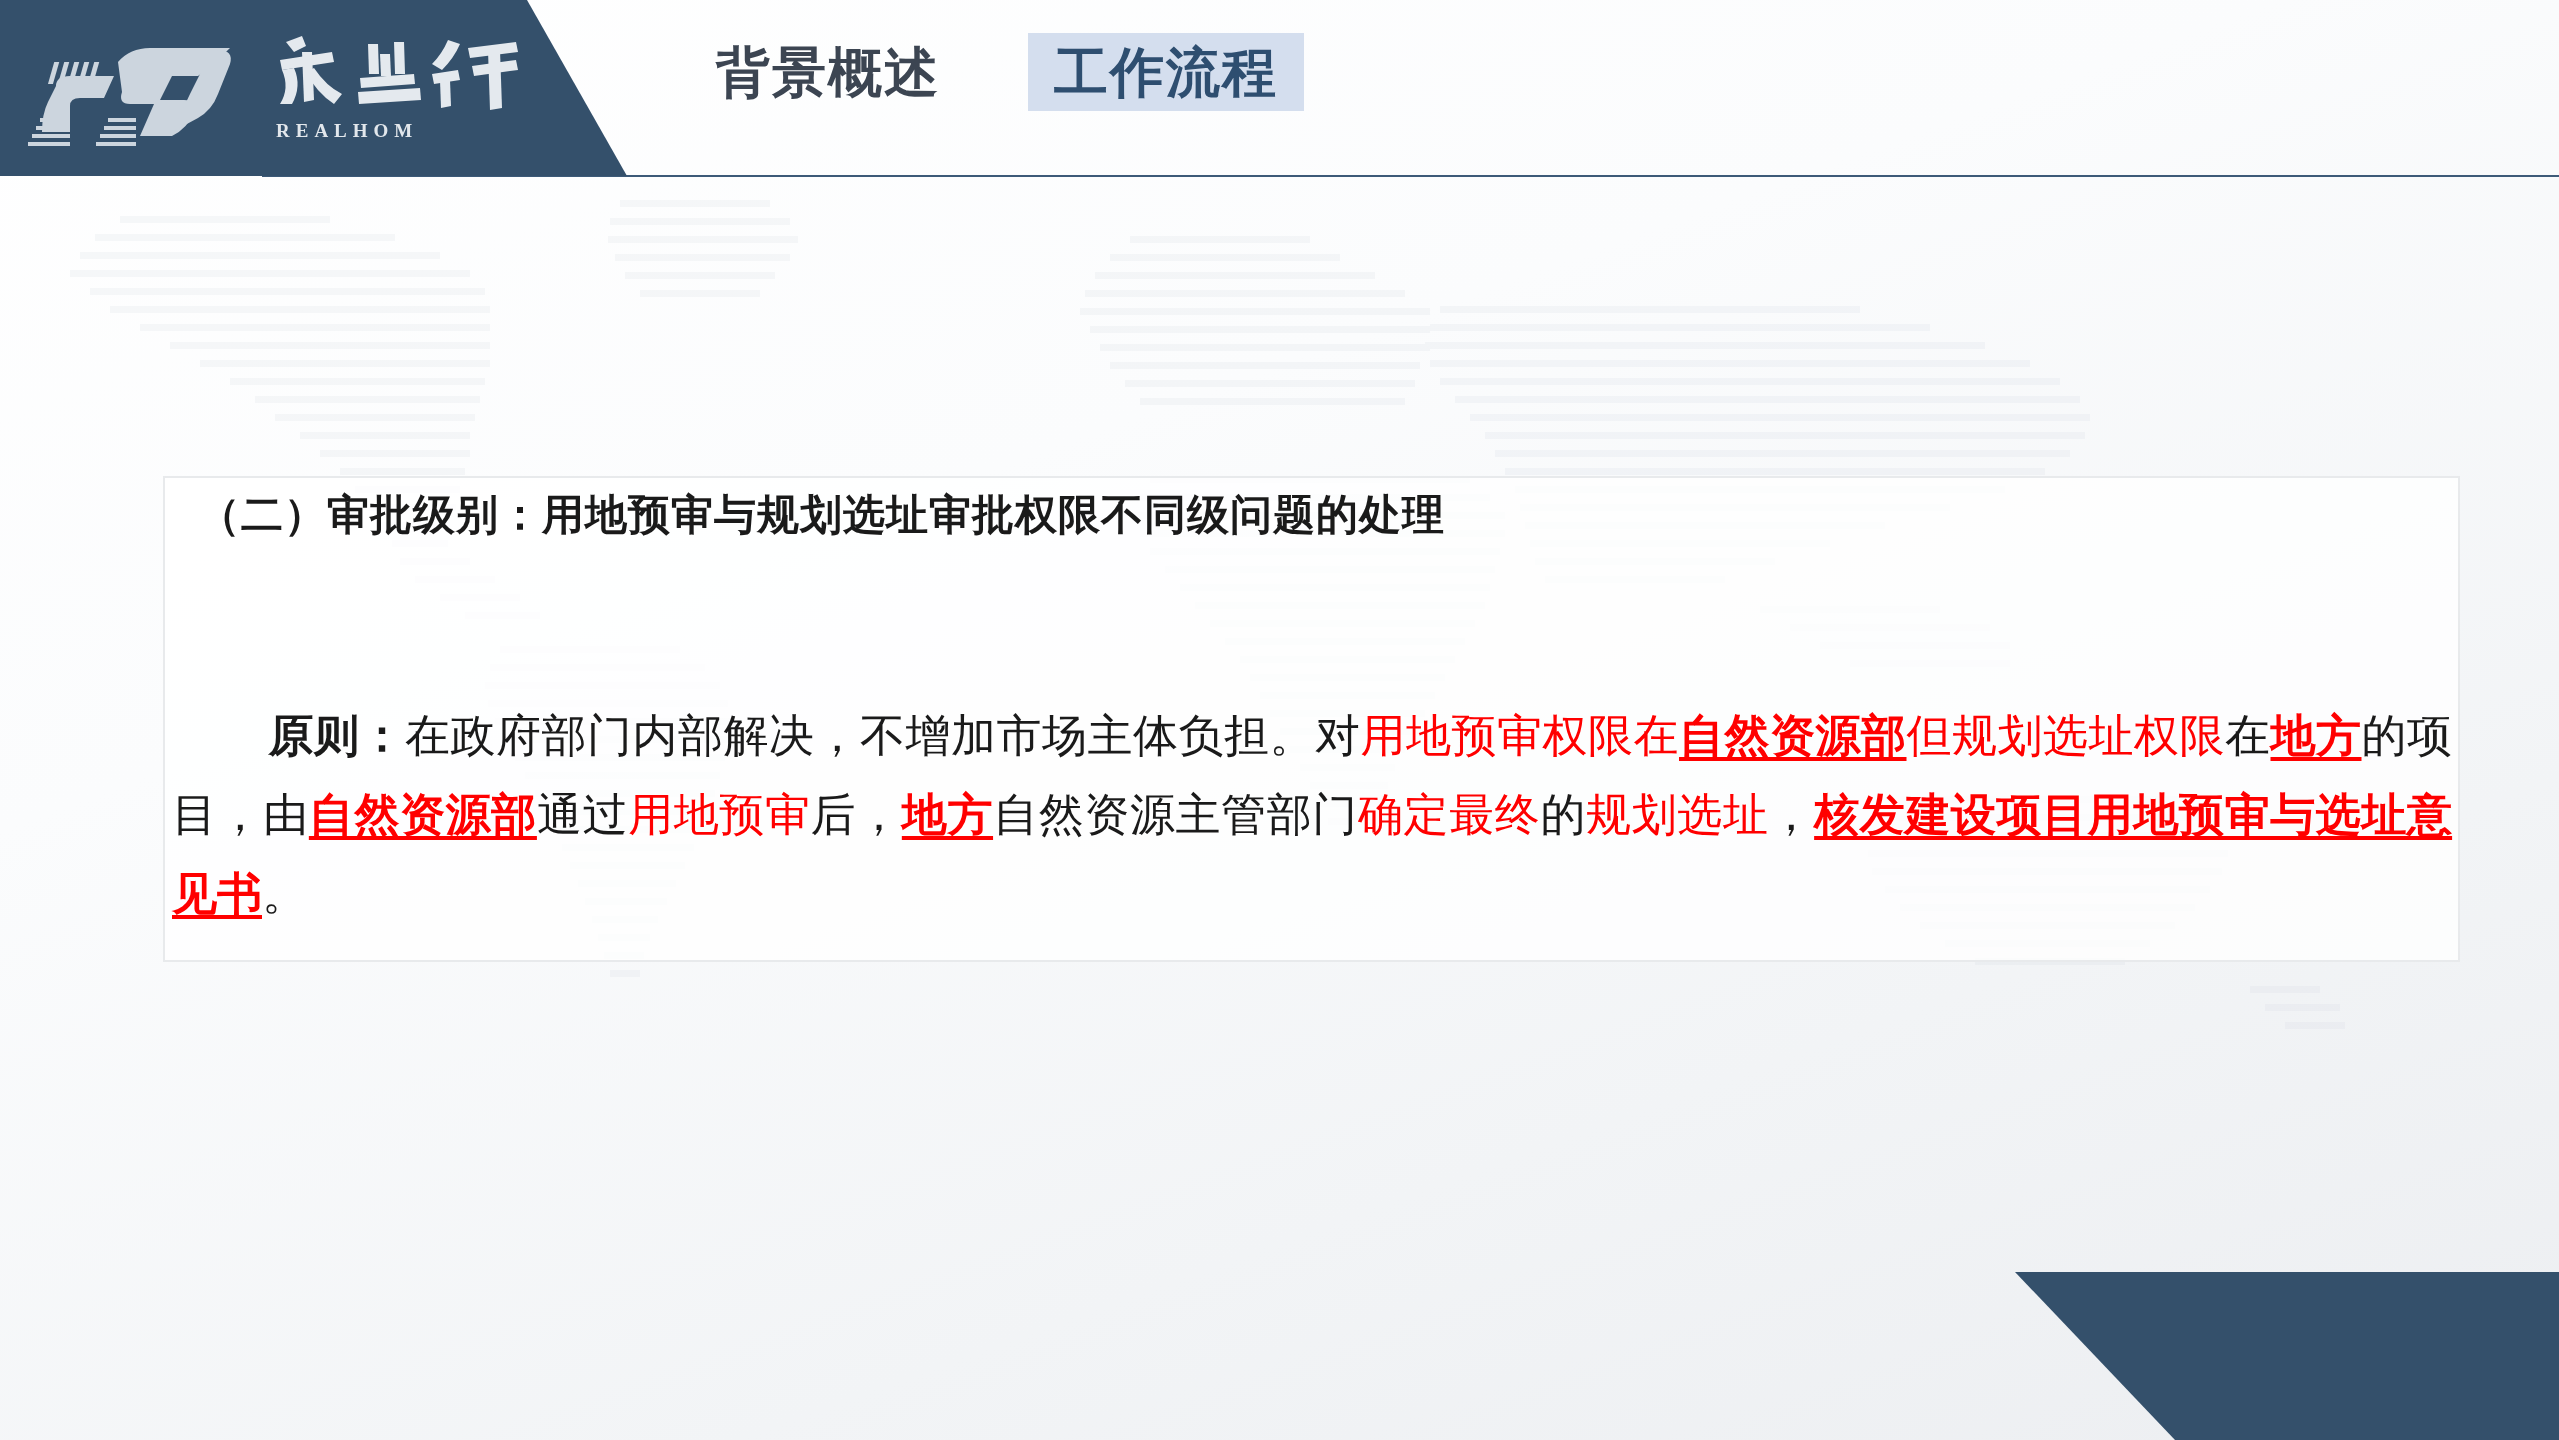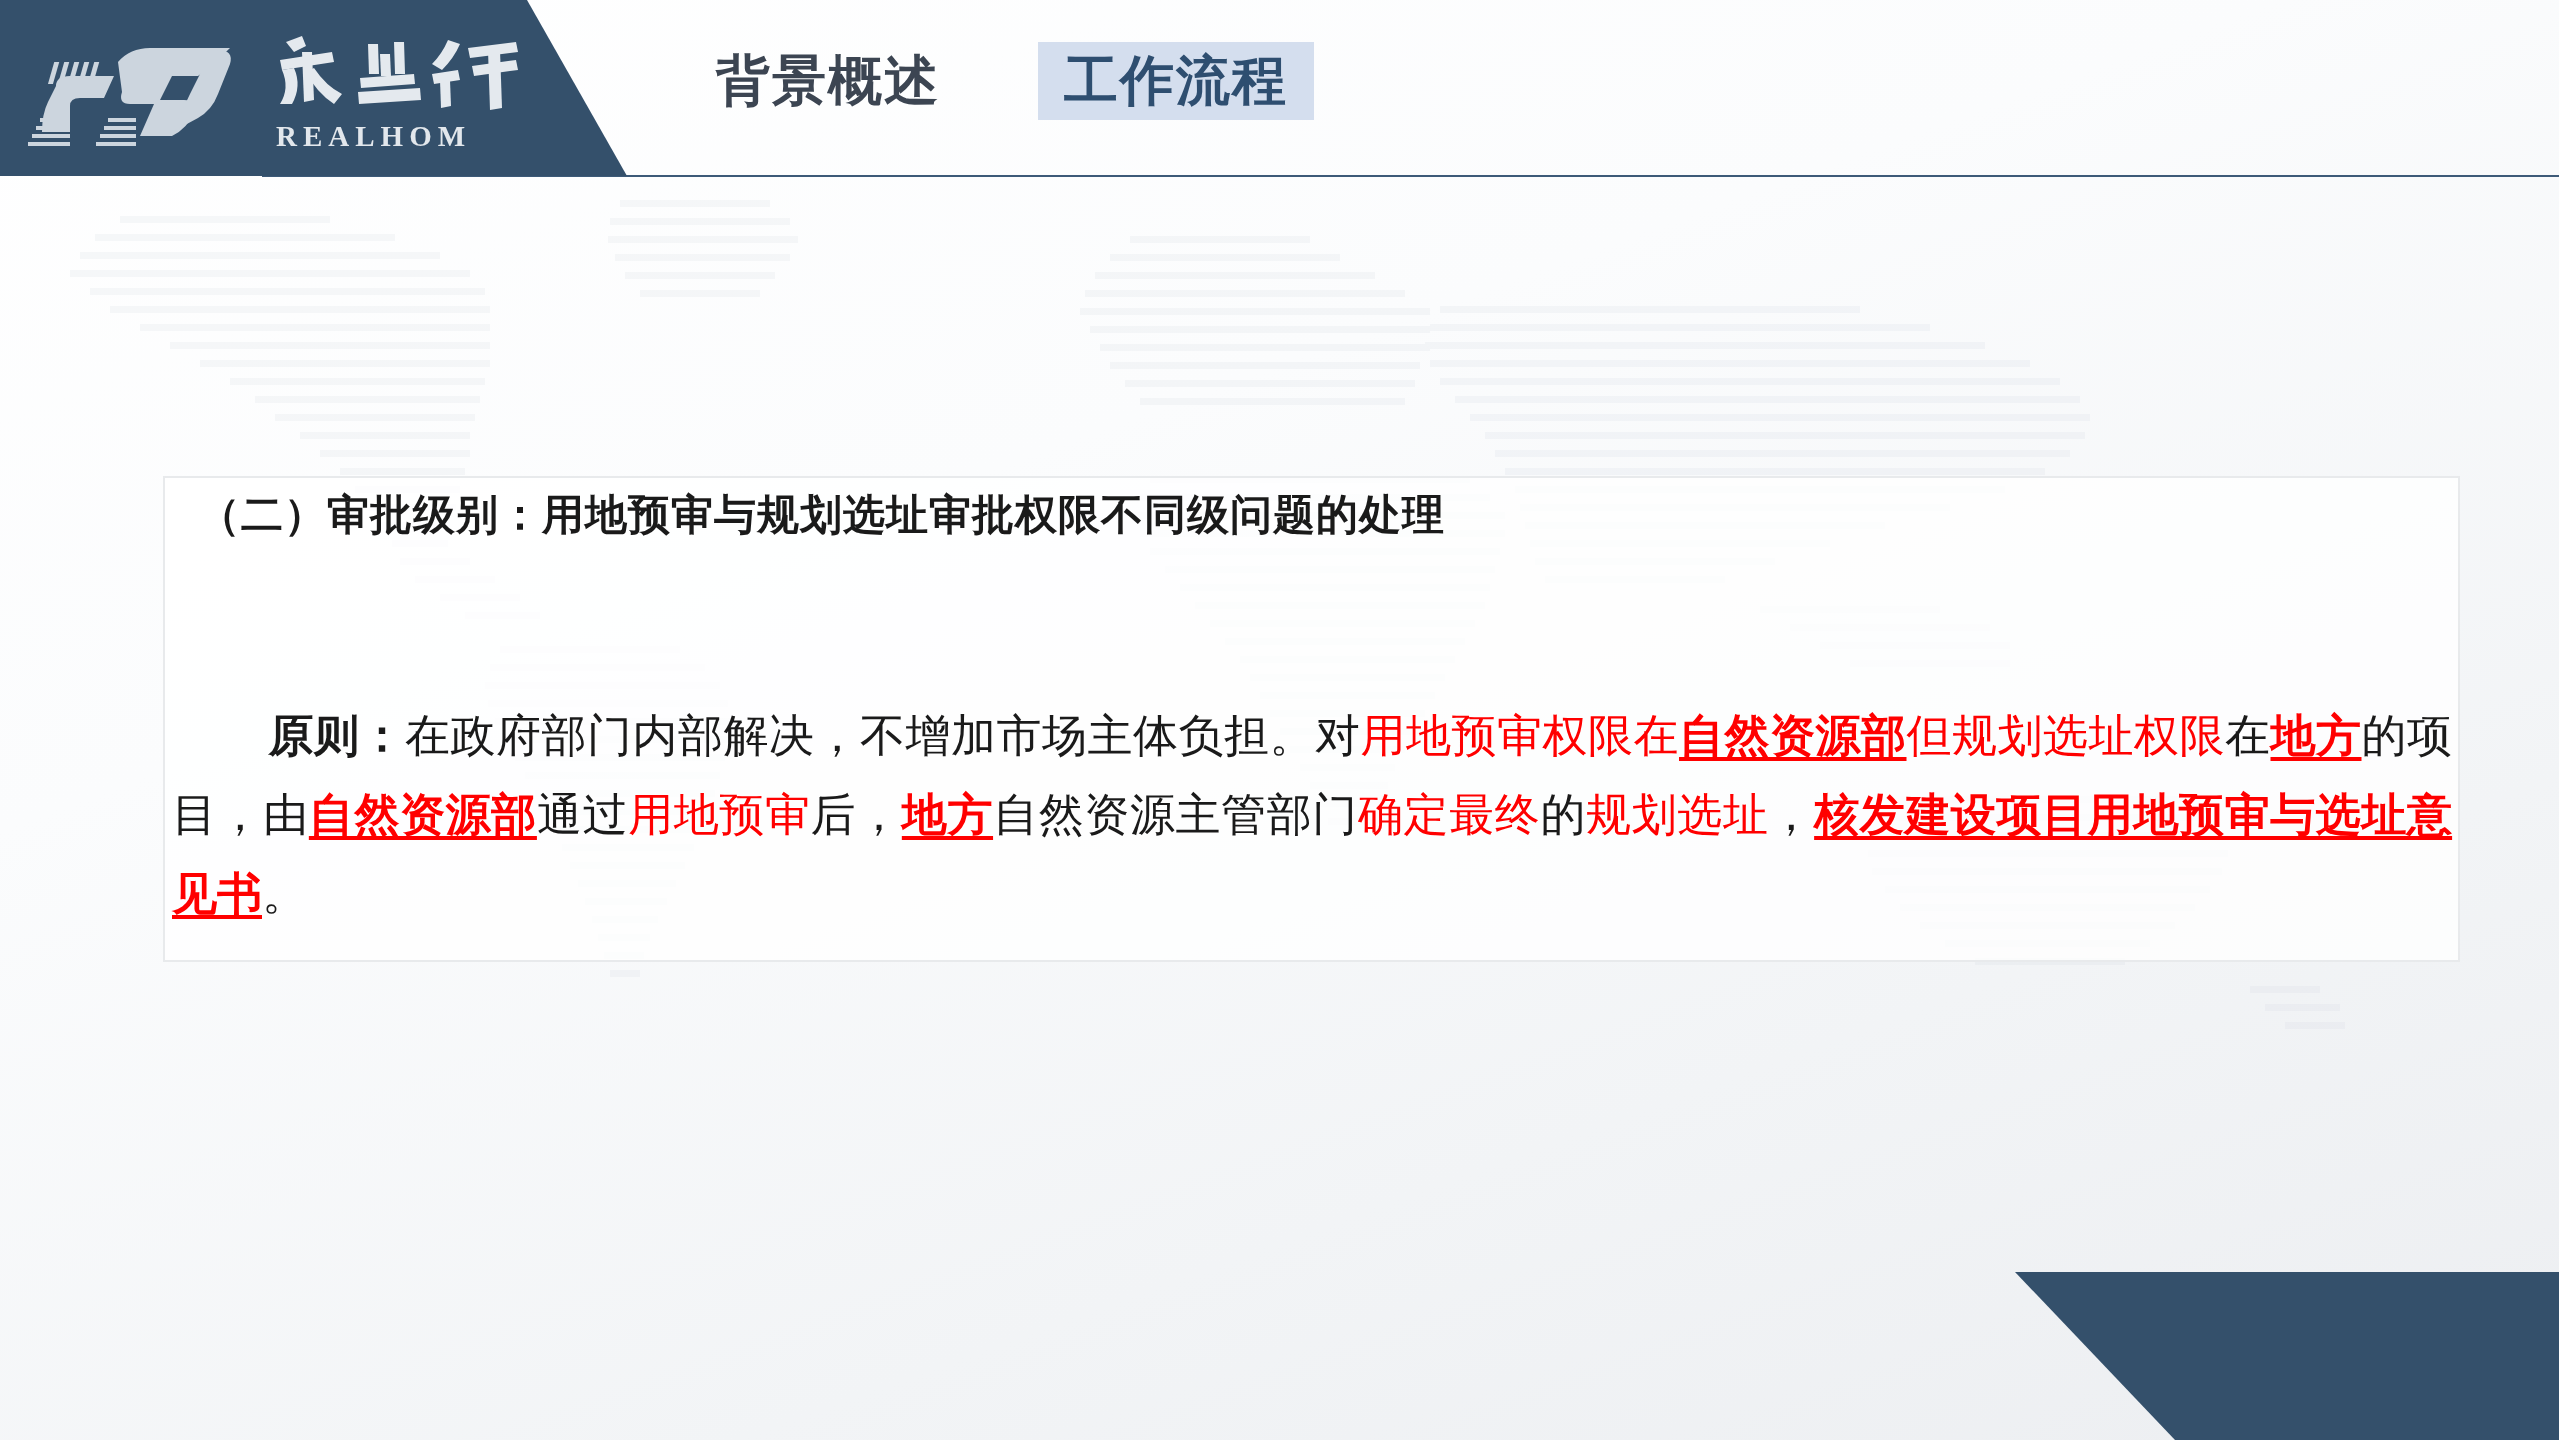--- a/index.html
+++ b/index.html
@@ -75,37 +75,36 @@
     width: 260px;
     height: 84px;
   }
   .logo-cn svg { display: block; width: 100%; height: 100%; }
   .logo-en {
     position: absolute;
     left: 276px;
     top: 120px;
     width: 260px;
     font-family: "Liberation Serif", "DejaVu Serif", serif;
-    font-size: 29px;
+    font-size: 19px;
     font-weight: 700;
     letter-spacing: 6px;
     color: #e2e7ec;
     white-space: nowrap;
   }
 
   
   .nav {
     position: absolute;
     left: 690px;
     top: 24px;
     height: 96px;
     display: flex;
-    align-items: flex-end;
-    gap: 14px;
-    font-family: Liberation Serif, serif;
+    align-items: center;
+    gap: 4px;
   }
   .nav-tab {
     font-size: 54px;
     font-weight: 700;
     letter-spacing: 2px;
     color: #3c4552;
     padding: 12px 26px;
     line-height: 1;
     white-space: nowrap;
     margin-right: 58px;

